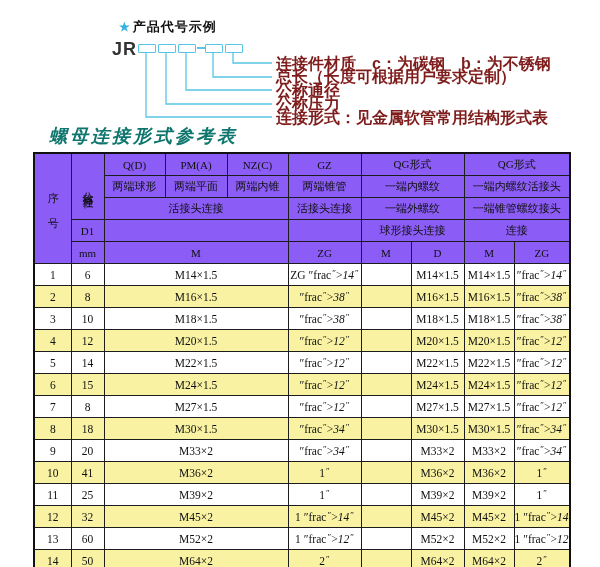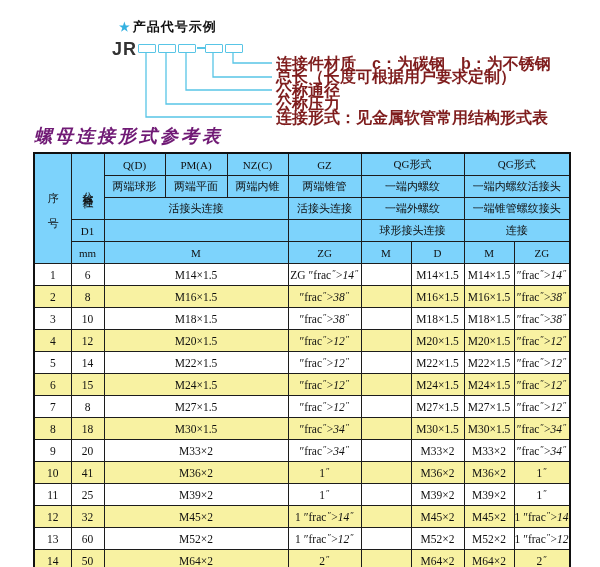--- a/index.html
+++ b/index.html
@@ -14,31 +14,31 @@
   .code-prefix{position:absolute;left:112px;top:39px;font-size:18px;font-weight:bold;
                color:#333;letter-spacing:1px;}
   .code-box{position:absolute;top:44px;width:16px;height:7px;border:1.5px solid #58c5e6;
             background:#fff;border-radius:1px;}
   .code-dash{position:absolute;top:47px;width:8px;height:2px;background:#58c5e6;}
   #connectors{position:absolute;left:0;top:0;}
   .diag-label{position:absolute;left:276px;height:13px;line-height:13px;font-size:16px;
               font-weight:bold;color:#7f1d1d;white-space:nowrap;}
 
   
-  .table-title{position:absolute;left:34px;top:124px;font-size:18px;font-weight:bold;
-               font-style:italic;letter-spacing:3px;color:#701a75;
+  .table-title{position:absolute;left:49px;top:124px;font-size:18px;font-weight:bold;
+               font-style:italic;letter-spacing:3px;color:#0f766e;
                font-family:Liberation Mono, monospace;}
 
   
   #tbl{position:absolute;left:33px;top:152px;width:536px;border-collapse:collapse;
        table-layout:fixed;font-family:"Liberation Serif","DejaVu Serif",serif;}
   #tbl th,#tbl td{border:1px solid #1c1c1c;padding:0;text-align:center;vertical-align:middle;
                   height:21px;font-weight:normal;overflow:hidden;white-space:nowrap;}
   #tbl{border:2px solid #111;}
-  #tbl th{background:#7dd3fc;font-size:11px;color:#101010;margin-left:44px;}
+  #tbl th{background:#8b5cf6;font-size:11px;color:#101010;margin-left:44px;}
   #tbl td{background:#ffffff;font-size:11.5px;color:#101010;}
   #tbl tr.alt td{background:#f8f2a2;}
   .vert{writing-mode:vertical-lr;text-orientation:upright;}
   th.vert-seq{letter-spacing:26px;padding-top:4px;}
   th.vert-dn{letter-spacing:2px;}
   .pr{font-size:9px;vertical-align:3px;margin-left:1px;}
 </style>
 </head>
 <body>
 

